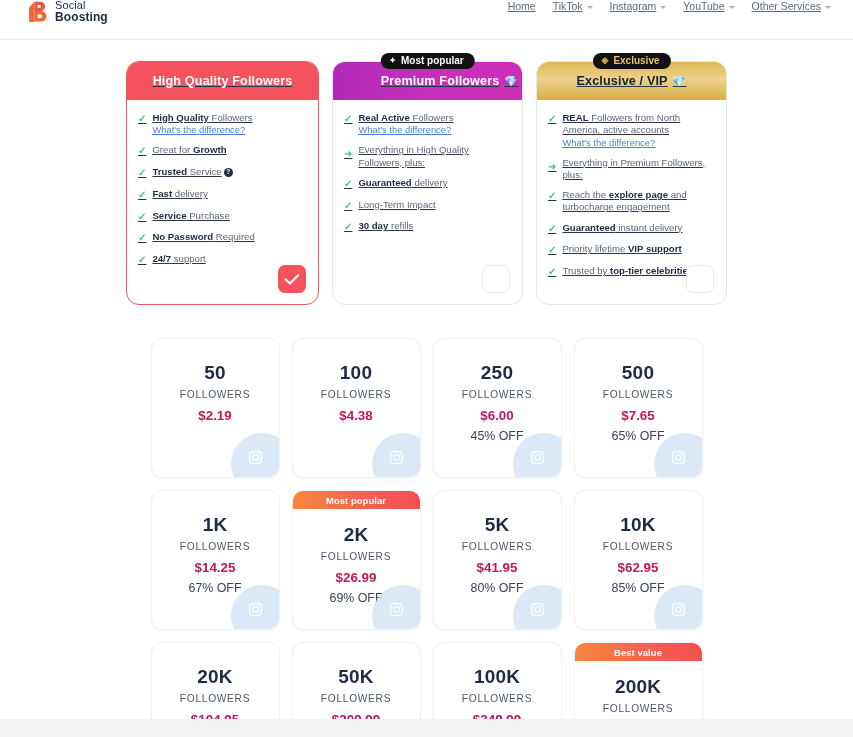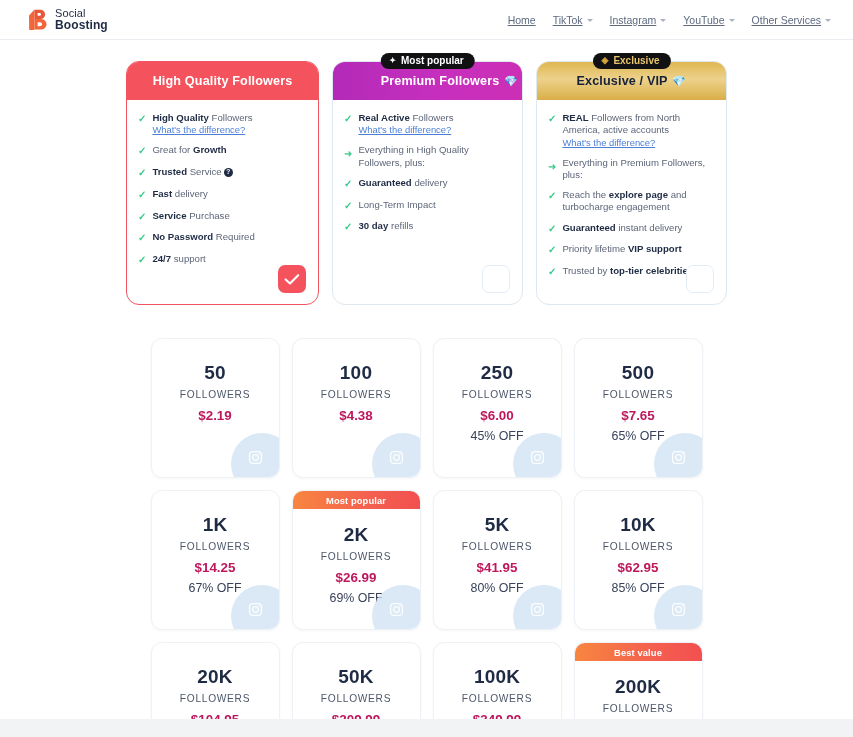--- a/index.html
+++ b/index.html
@@ -8,21 +8,21 @@
     background: #ffffff;
     font-family: "Liberation Sans", sans-serif;
     overflow: hidden;
     color: #2b3445;
   }
   body { position: relative; }
 
   
   .header {
     height: 40px;
-    display: flex; align-items: center;
+    display: flex; align-items: flex-start;
     padding: 0 22px 0 26px;
     border-bottom: 1px solid #e9ecf1;
     background: #fff;
     position: relative;
   }
   .logo { display: flex; align-items: center; gap: 7px; }
   .logo-mark { width: 22px; height: 24px; display:block; }
   .logo-text { line-height: 1.02; font-weight: 700; font-size: 11.5px; color: #1f2b44; letter-spacing: .1px; }
   .logo-text .l1 { font-weight: 400; display:block; font-size: 11px; }
   .logo-text .l2 { font-weight: 700; display:block; font-size: 12px; }
@@ -53,21 +53,21 @@
   .badge.popular { color: #ffffff; }
   .badge.exclusive { color: #e8c46a; }
   .badge .sparkle { font-size: 8px; line-height: 1; color:#fff; }
   .badge .gem { font-size: 9px; line-height: 1; color:#d8a841; }
 
   .plan {
     position: relative; margin-top: 20px;
     border-radius: 13px; overflow: hidden; background: #fff;
     border: 1px solid #dfe7ef;
     height: 244px;
-    display: flex; flex-direction: column;
+    display: flex; flex-direction: column; text-decoration: underline;
   }
   .plan.selected { border: 1.6px solid #f0555f; }
   .plan-head {
     height: 38px; display:flex; align-items:center; justify-content:center;
     color:#fff; font-weight:700; font-size:12.6px; letter-spacing:.15px;
     gap: 5px;
   }
   .plan-head .gem { font-size: 11px; }
   .head-red { background: #f4525c; }
   .head-purple { background: linear-gradient(90deg,#b32ab8 0%,#c62fbd 55%,#cc2fb5 100%); padding-left: 44px; }

